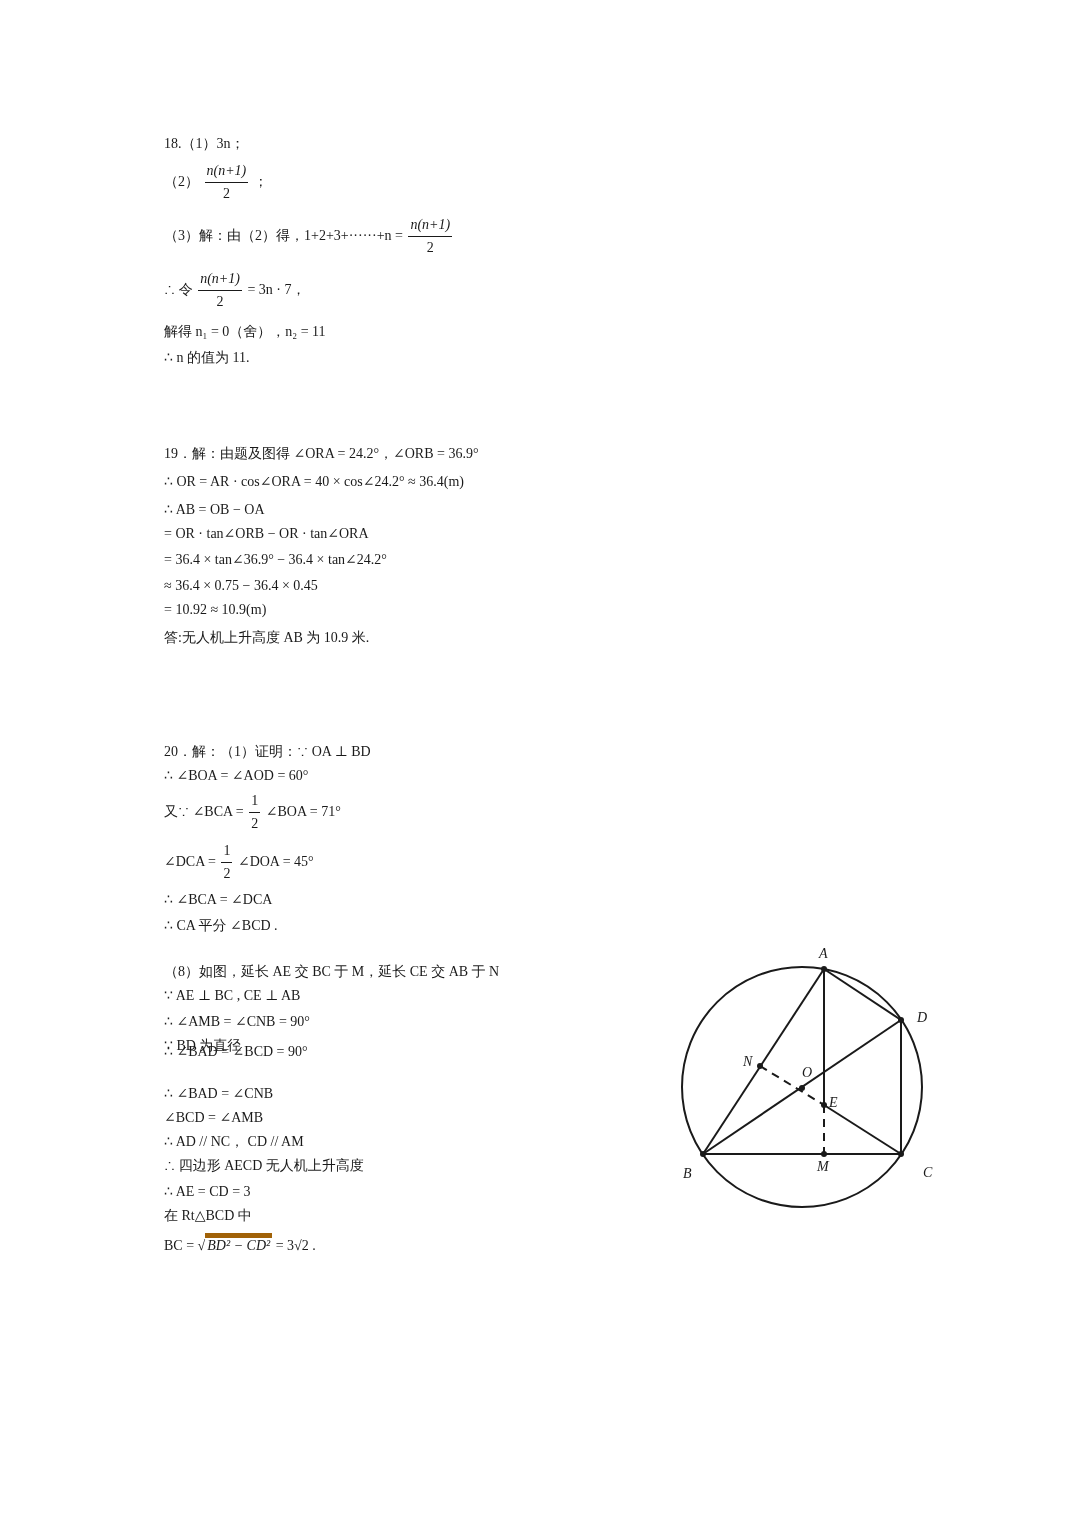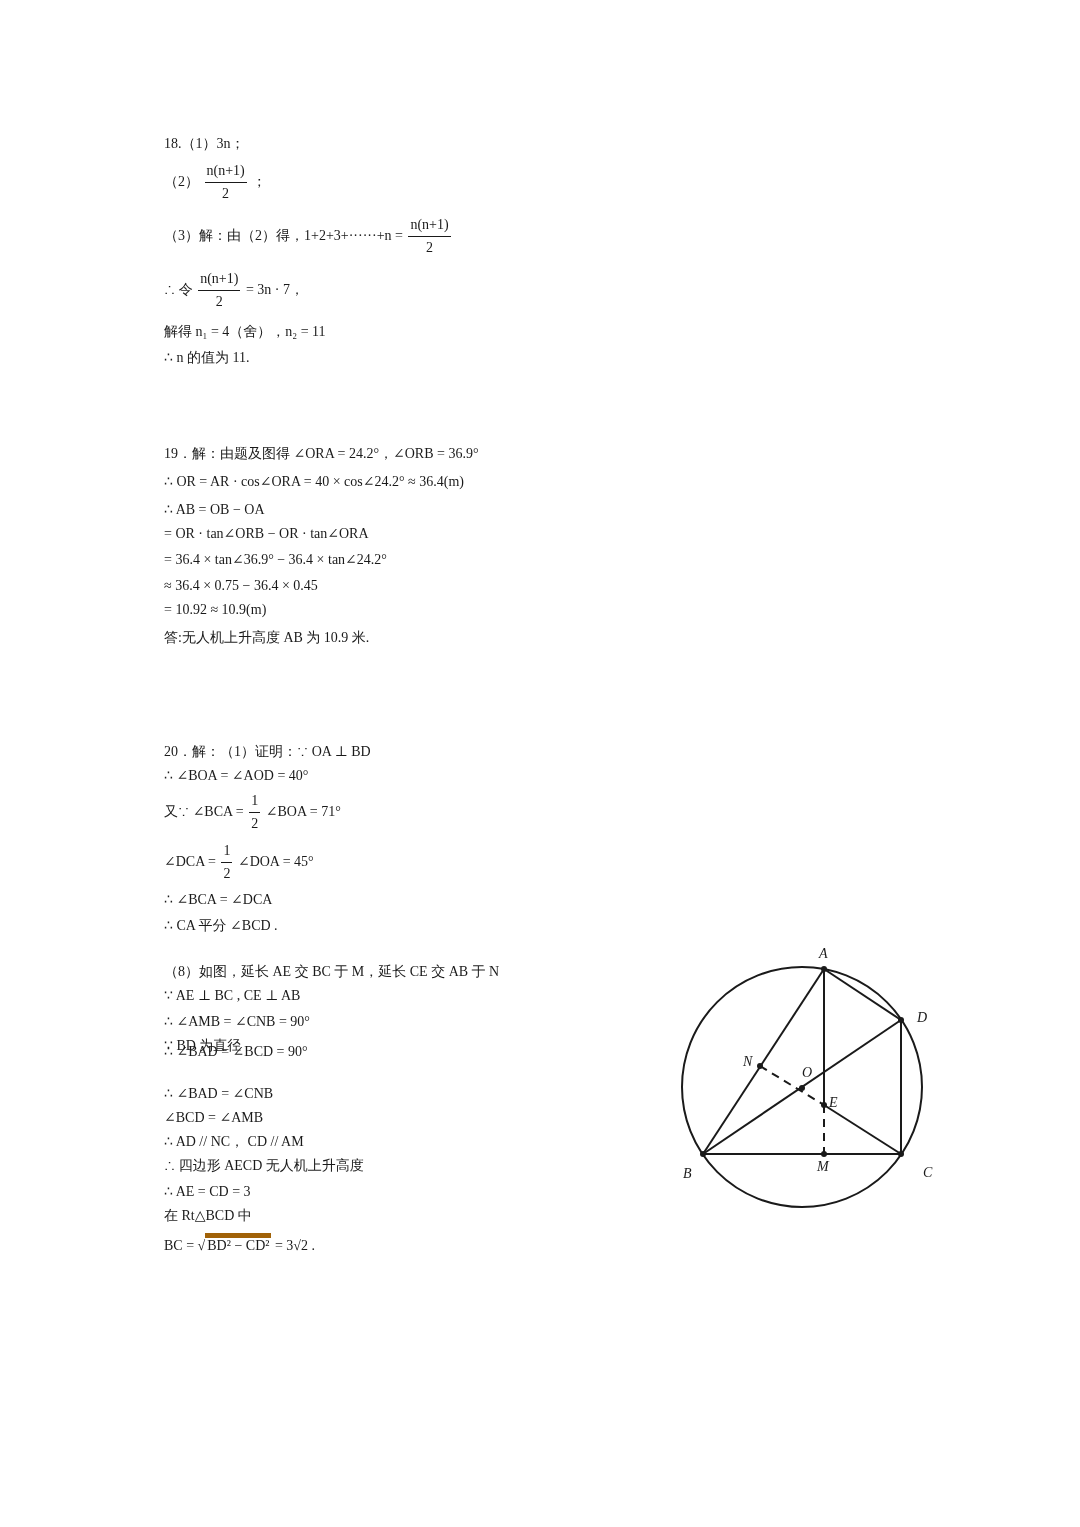--- a/index.html
+++ b/index.html
@@ -1,19 +1,19 @@
 <!DOCTYPE html>
 <html><head>
 <meta charset="utf-8">
 <style>
   html, body { margin: 0; padding: 0; background: #ffffff; }
   body { width: 1080px; height: 1527px; position: relative; overflow: hidden;
          font-family: "Liberation Serif", "DejaVu Serif", serif; color: #1a1a1a; }
   .line { position: absolute; left: 164px; font-size: 14px; line-height: 24px; white-space: nowrap; }
-  .m { }
+  .m { font-style: italic; }
   .frac { display: inline-flex; flex-direction: column; align-items: center; vertical-align: middle; margin: 0 2px; }
   .frac .num { border-bottom: 1px solid #1a1a1a; padding: 0 2px; line-height: 22px; }
   .frac .den { line-height: 22px; }
   .sqrt { border-top: 5px solid #a16207; padding: 0 2px; }
   svg text { font-family: "Liberation Serif", serif; font-style: italic; font-size: 14px; fill: #1a1a1a; }
 </style>
 </head>
 <body>
 
 <div class="line" style="top:132px">18.（1）3n；</div>
@@ -33,34 +33,34 @@
     </span>
 </div>
 <div class="line" style="top:268px">
   <span>∴ 令</span>
   <span class="frac">
       <span class="num m">n(n+1)</span>
       <span class="den">2</span>
     </span>
   <span>= 3n · 7，</span>
 </div>
-<div class="line" style="top:320px">解得 n₁ = 4（舍），n₂ = 11</div>
+<div class="line" style="top:320px">解得 n₁ = 0（舍），n₂ = 11</div>
 <div class="line" style="top:346px">∴ n 的值为 11.</div>
 
 <div class="line" style="top:442px">19．解：由题及图得 ∠ORA = 24.2°，∠ORB = 36.9°</div>
 <div class="line" style="top:470px">∴ OR = AR · cos∠ORA = 40 × cos∠24.2° ≈ 36.4(m)</div>
 <div class="line" style="top:498px">∴ AB = OB − OA</div>
 <div class="line" style="top:522px">= OR · tan∠ORB − OR · tan∠ORA</div>
 <div class="line" style="top:548px">= 36.4 × tan∠36.9° − 36.4 × tan∠24.2°</div>
 <div class="line" style="top:574px">≈ 36.4 × 0.75 − 36.4 × 0.45</div>
 <div class="line" style="top:598px">= 10.92 ≈ 10.9(m)</div>
 <div class="line" style="top:626px">答:无人机上升高度 AB 为 10.9 米.</div>
 
 <div class="line" style="top:740px">20．解：（1）证明：∵ OA ⊥ BD</div>
-<div class="line" style="top:764px">∴ ∠BOA = ∠AOD = 40°</div>
+<div class="line" style="top:764px">∴ ∠BOA = ∠AOD = 60°</div>
 <div class="line" style="top:790px">
   <span>又∵ ∠BCA =</span>
   <span class="frac">
       <span class="num">1</span>
       <span class="den">2</span>
     </span>
   <span>∠BOA = 71°</span>
 </div>
 <div class="line" style="top:840px">
   <span>∠DCA =</span>

